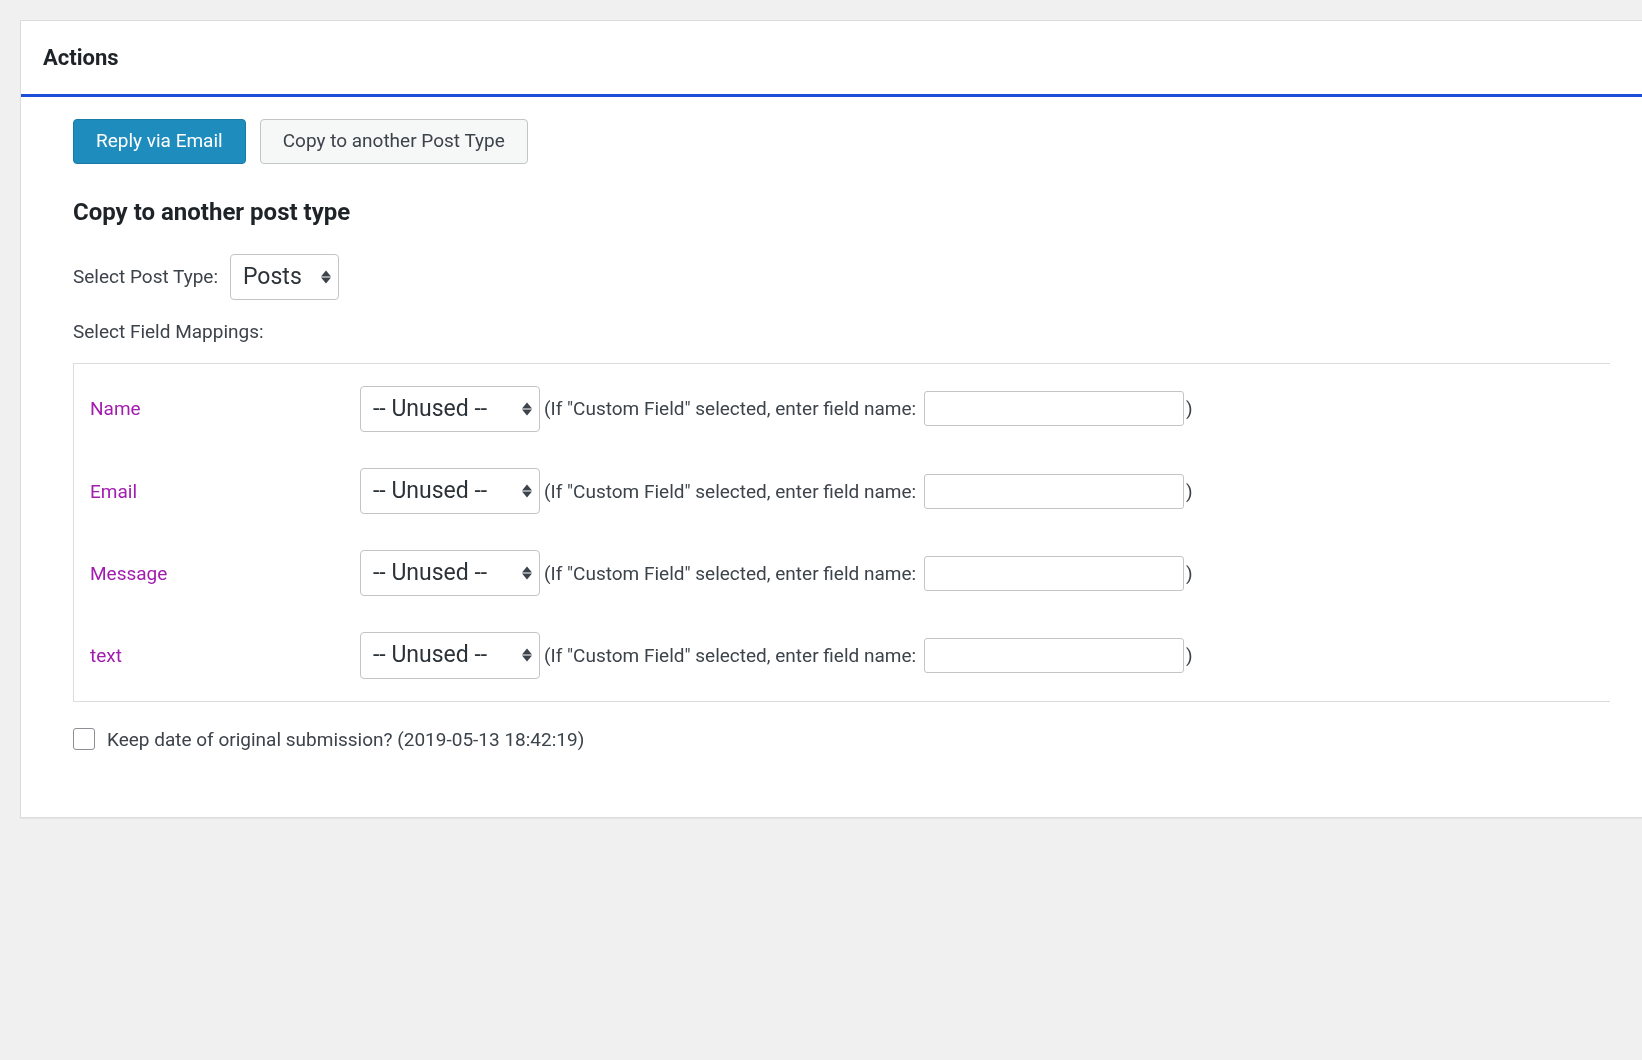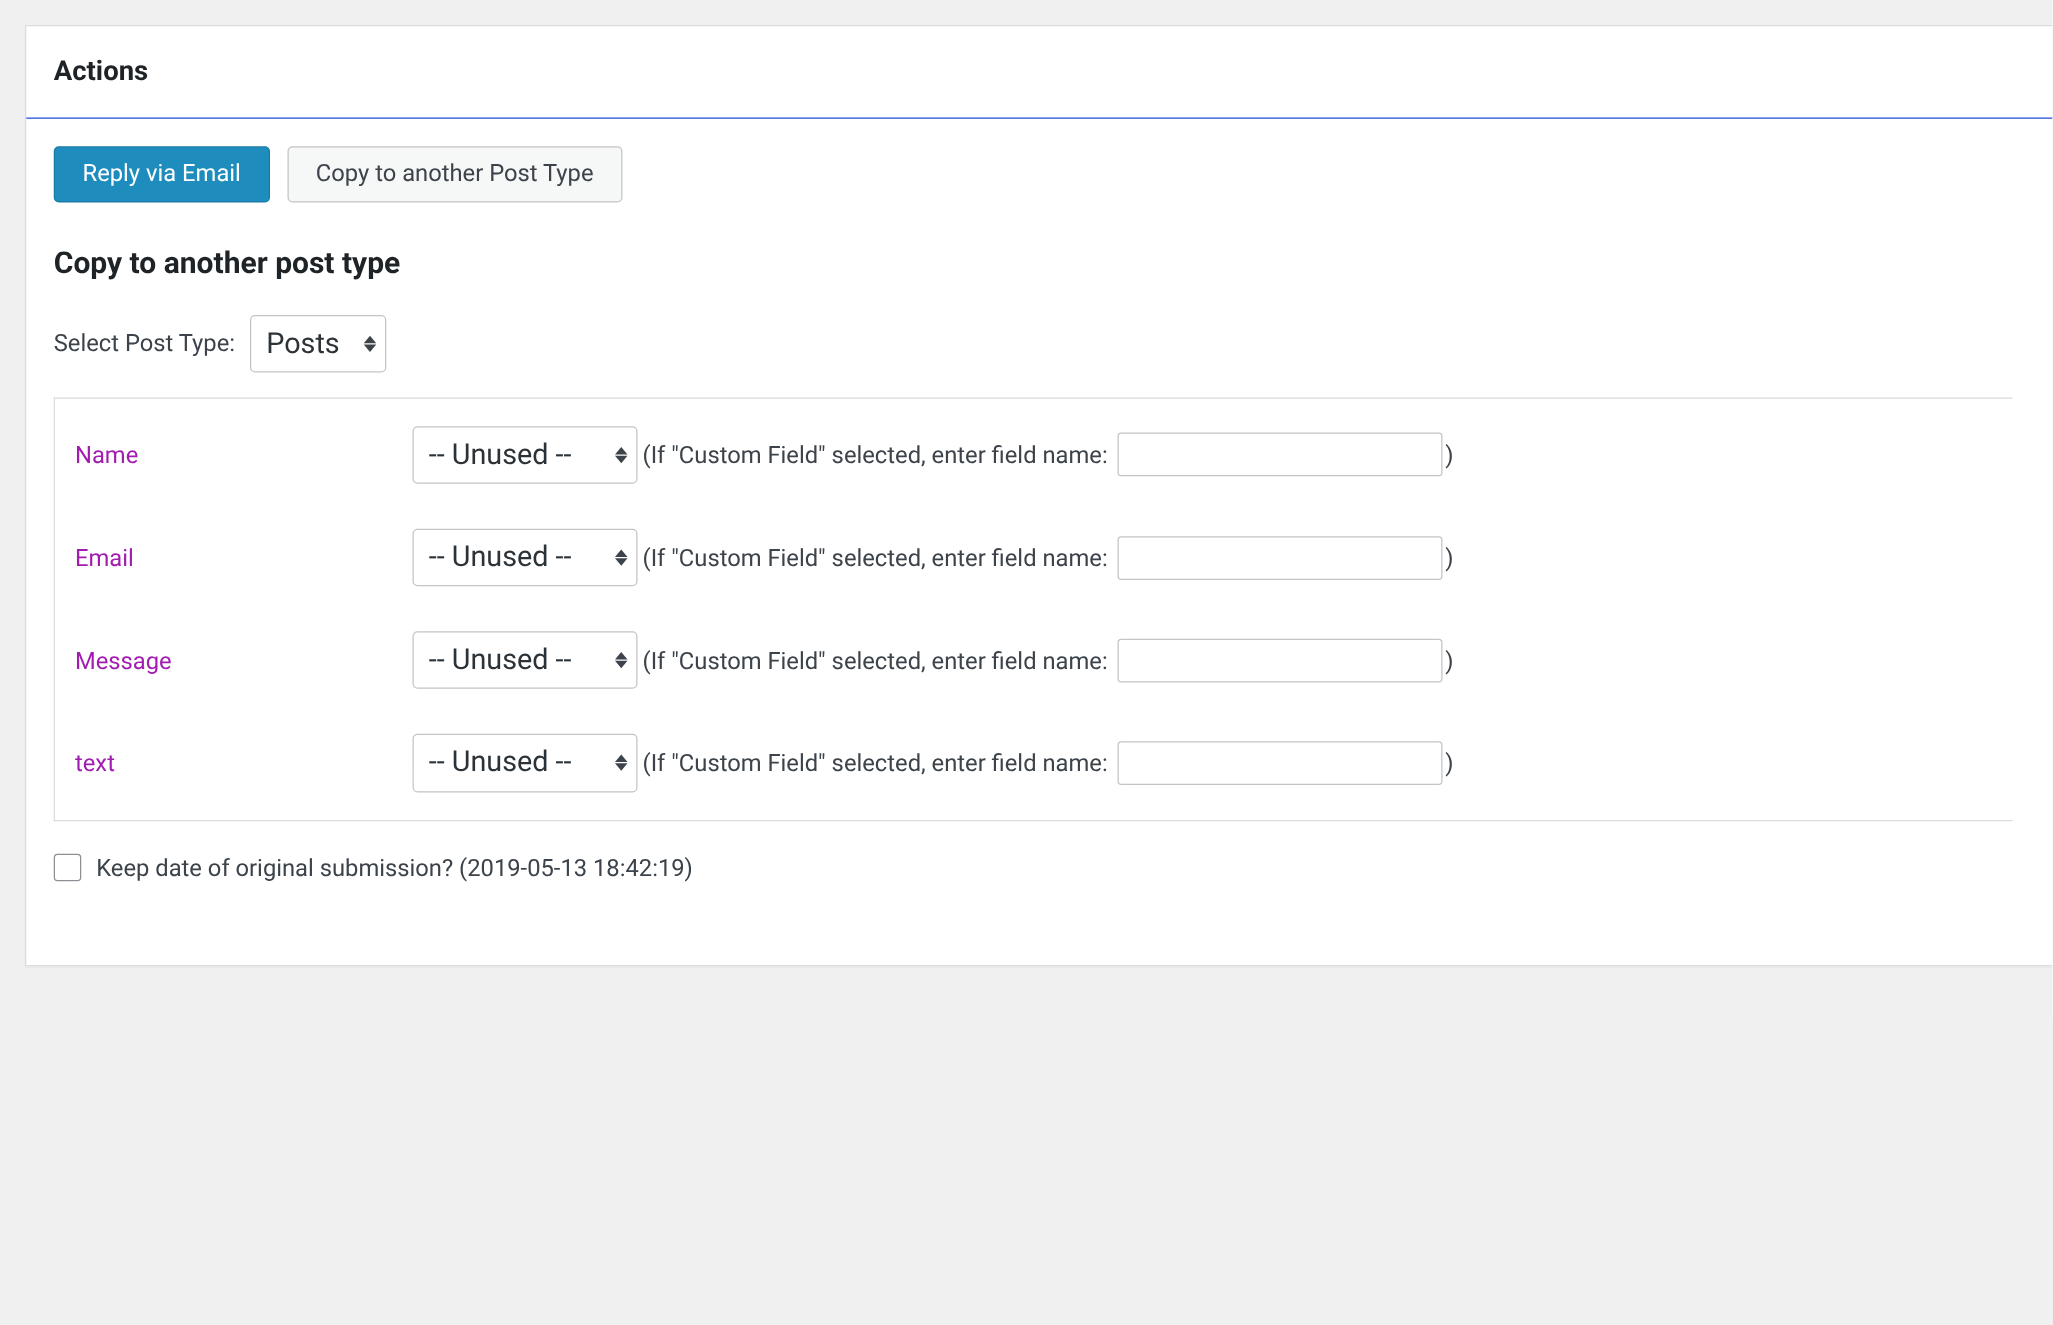--- a/index.html
+++ b/index.html
@@ -15,29 +15,30 @@
     padding: 20px 0 20px 20px;
   }
   .panel {
     background: #ffffff;
     border: 1px solid #dcdcde;
     border-right: none;
     box-shadow: 0 1px 1px rgba(0,0,0,0.04);
   }
   .panel-header {
     padding: 24px 22px;
-    border-bottom: 1px solid #1d4ed8;
+    border-bottom: 3px solid #1d4ed8;
   }
   .panel-header h2 {
     font-size: 22px;
     font-weight: 700;
     color: #1d2327;
   }
   .panel-body {
     padding: 22px 32px 40px 22px;
+    margin-left: 30px;
   }
   .button-row {
     display: flex;
     gap: 14px;
     margin-bottom: 34px;
   }
   .btn {
     display: inline-flex;
     align-items: center;
     justify-content: center;
@@ -200,20 +201,23 @@
     <div class="form-row">
       <span class="label-text">Select Post Type:</span>
       <span class="select-wrap">
         <select>
           <option>Posts</option>
         </select>
         <span class="select-arrows"></span>
       </span>
     </div>
 
+    <div class="form-row">
+      <span class="label-text">Select Field Mappings:</span>
+    </div>
 
     <div class="mappings-box">
 
       <div class="mapping-row">
         <div class="mapping-label">Name</div>
         <div class="mapping-select">
           <span class="select-wrap">
             <select>
               <option>-- Unused --</option>
             </select>

